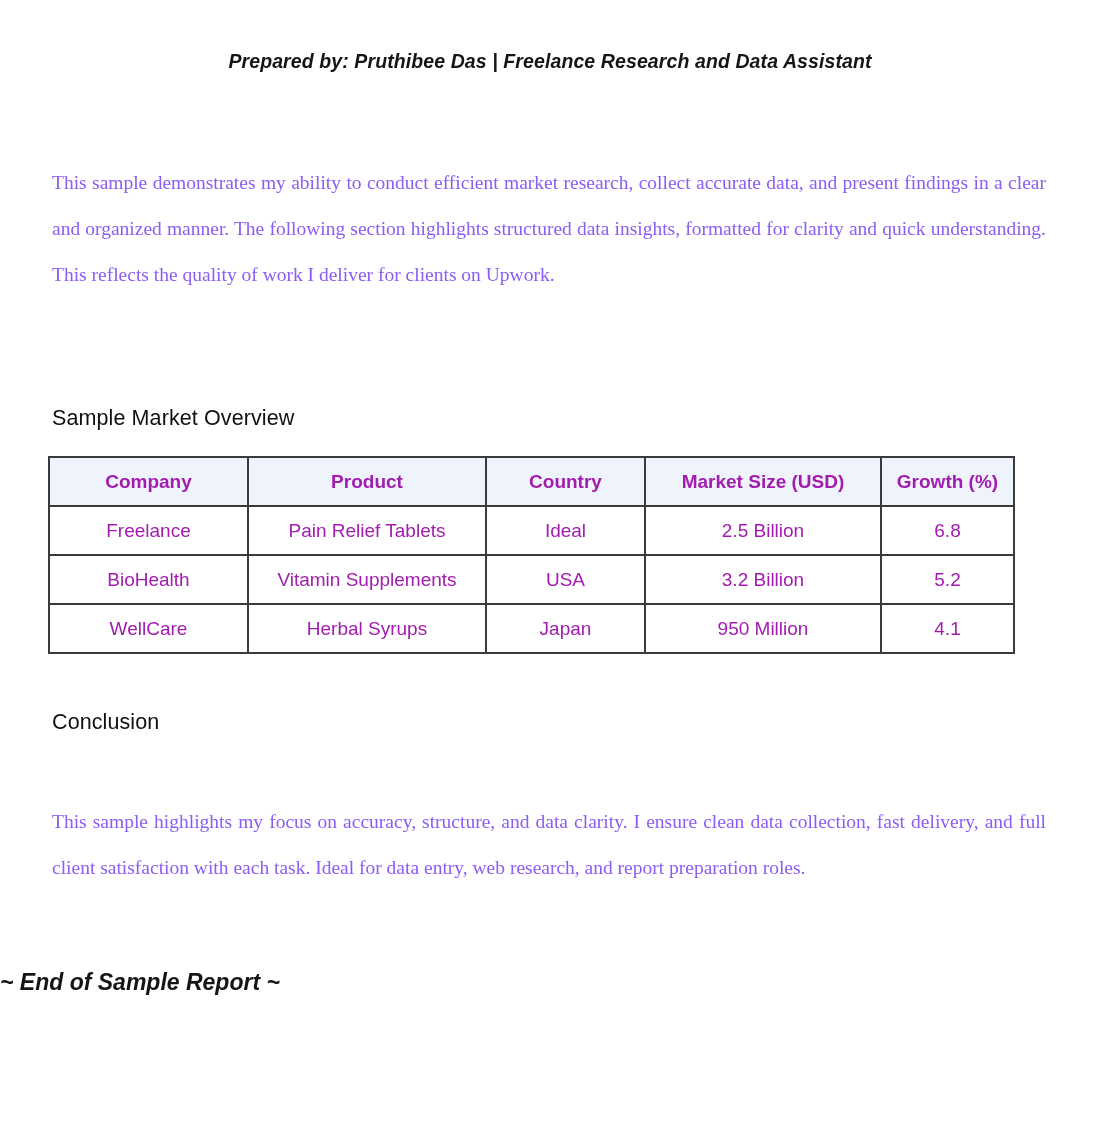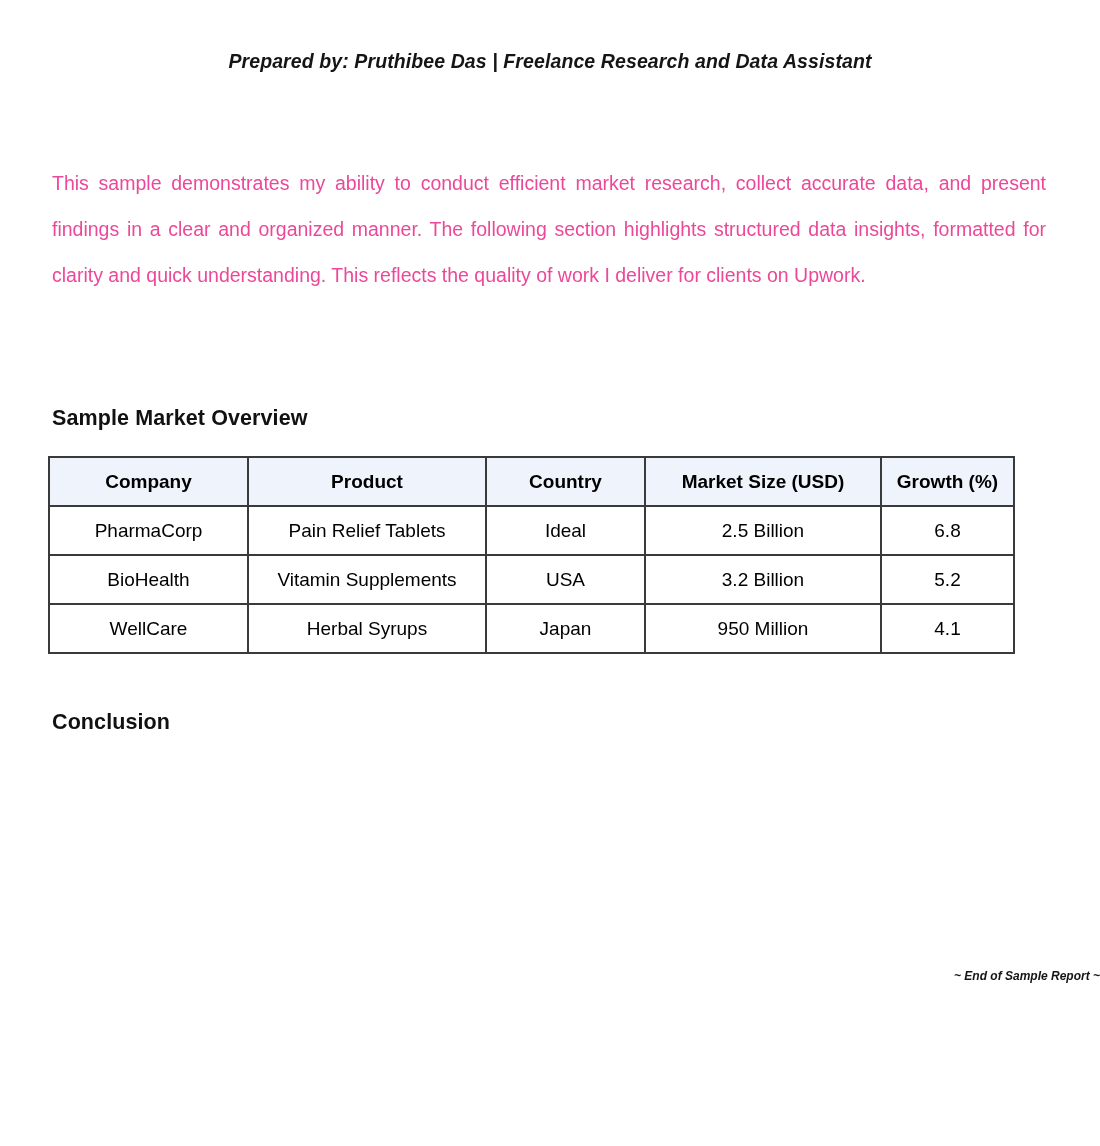--- a/index.html
+++ b/index.html
@@ -39,31 +39,32 @@
 
   
   .para {
     position: absolute;
     left: 52px;
     width: 994px;
     text-align: justify;
     text-justify: inter-word;
     font-size: 19.5px;
     line-height: 46px;
-    color: #ec4899;
+    color: #8b5cf6;
+    font-family: Liberation Serif, serif;
   }
   .para-intro { top: 140px; }
   .para-conclusion { top: 779px; }
 
   
   .heading {
     position: absolute;
     left: 52px;
     font-size: 21.5px;
-    font-weight: bold;
+    font-weight: normal;
     color: #111111;
     letter-spacing: 0.1px;
   }
   .heading-market { top: 388px; }
   .heading-conclusion { top: 692px; }
 
   
   .table-wrap {
     position: absolute;
     left: 48px;
@@ -76,21 +77,21 @@
     table-layout: fixed;
     background: #ffffff;
   }
   table.market th,
   table.market td {
     border: 2px solid #3a3a3a;
     height: 49px;
     text-align: center;
     vertical-align: middle;
     font-size: 19px;
-    color: #000000;
+    color: #a21caf;
     padding: 0 6px;
     box-sizing: border-box;
     overflow: hidden;
     white-space: nowrap;
   }
   table.market thead th {
     background: #eff3fb;
     font-weight: bold;
   }
   table.market tbody td {
@@ -102,22 +103,22 @@
   col.c-country  { width: 159px; }
   col.c-market   { width: 236px; }
   col.c-growth   { width: 133px; }
 
   
   .endnote {
     position: absolute;
     left: 0;
     right: 0;
     top: 969px;
-    text-align: right;
-    font-size: 12px;
+    text-align: left;
+    font-size: 23px;
     font-weight: bold;
     font-style: italic;
     color: #151515;
   }
 </style>
 </head>
 <body>
 
 <div class="page">
 
@@ -140,21 +141,21 @@
         <tr>
           <th>Company</th>
           <th>Product</th>
           <th>Country</th>
           <th>Market Size (USD)</th>
           <th>Growth (%)</th>
         </tr>
       </thead>
       <tbody>
         <tr>
-          <td>PharmaCorp</td>
+          <td>Freelance</td>
           <td>Pain Relief Tablets</td>
           <td>Ideal</td>
           <td>2.5 Billion</td>
           <td>6.8</td>
         </tr>
         <tr>
           <td>BioHealth</td>
           <td>Vitamin Supplements</td>
           <td>USA</td>
           <td>3.2 Billion</td>
@@ -166,16 +167,17 @@
           <td>Japan</td>
           <td>950 Million</td>
           <td>4.1</td>
         </tr>
       </tbody>
     </table>
   </div>
 
   <h2 class="heading heading-conclusion">Conclusion</h2>
 
+  <p class="para para-conclusion">This sample highlights my focus on accuracy, structure, and data clarity. I ensure clean data collection, fast delivery, and full client satisfaction with each task. Ideal for data entry, web research, and report preparation roles.</p>
 
   <div class="endnote">~ End of Sample Report ~</div>
 
 </div>
 
 </body></html>

